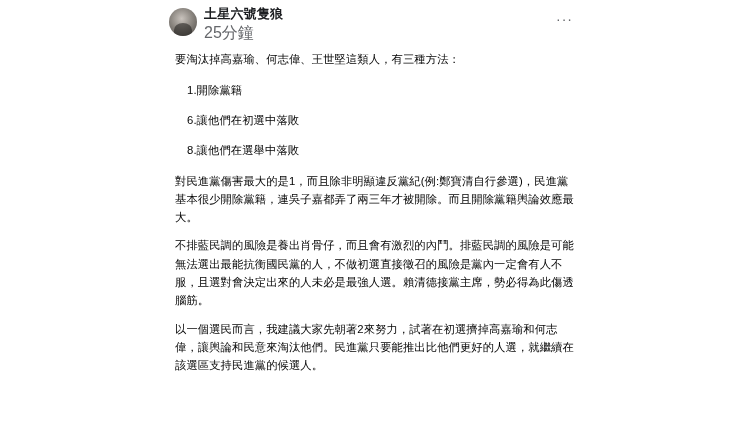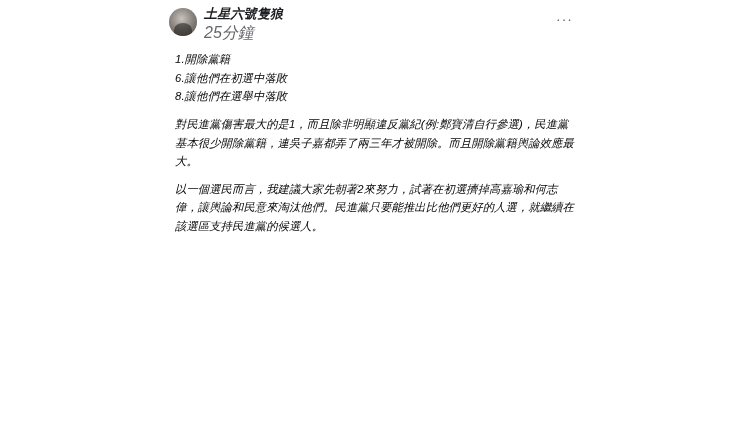--- a/index.html
+++ b/index.html
@@ -10,21 +10,20 @@
     width: 750px;
     height: 422px;
     overflow: hidden;
     font-family: "Liberation Sans", sans-serif;
   }
   .page {
     position: relative;
     width: 750px;
     height: 422px;
     background: #ffffff;
-    font-style: italic;
   }
   .post {
     position: absolute;
     left: 163px;
     top: 0;
     width: 424px;
     height: 422px;
     background: #ffffff;
     overflow: hidden;
   }
@@ -89,21 +88,21 @@
     font-size: 11.3px;
     line-height: 1.62;
     color: #050505;
     letter-spacing: 0.1px;
     word-break: break-all;
   }
   .post-body p {
     margin: 0 0 10px 0;
   }
   .post-body p.listitem {
-    margin: 0;
+    margin: 12px;
   }
   .list-block {
     margin: 0 0 10px 0;
   }
 </style>
 </head>
 <body>
 
 <div class="page">
   <div class="post">
@@ -111,24 +110,26 @@
     <div class="post-header">
       <div class="avatar"></div>
       <div class="header-text">
         <div class="author">土星六號隻狼</div>
         <div class="meta">25分鐘</div>
       </div>
       <div class="more-btn">···</div>
     </div>
 
     <div class="post-body">
+      <p>要淘汰掉高嘉瑜、何志偉、王世堅這類人，有三種方法：</p>
       <div class="list-block">
         <p class="listitem">1.開除黨籍</p>
         <p class="listitem">6.讓他們在初選中落敗</p>
         <p class="listitem">8.讓他們在選舉中落敗</p>
       </div>
       <p>對民進黨傷害最大的是1，而且除非明顯違反黨紀(例:鄭寶清自行參選)，民進黨基本很少開除黨籍，連吳子嘉都弄了兩三年才被開除。而且開除黨籍輿論效應最大。</p>
+      <p>不排藍民調的風險是養出肖骨仔，而且會有激烈的內鬥。排藍民調的風險是可能無法選出最能抗衡國民黨的人，不做初選直接徵召的風險是黨內一定會有人不服，且選對會決定出來的人未必是最強人選。賴清德接黨主席，勢必得為此傷透腦筋。</p>
       <p>以一個選民而言，我建議大家先朝著2來努力，試著在初選擠掉高嘉瑜和何志偉，讓輿論和民意來淘汰他們。民進黨只要能推出比他們更好的人選，就繼續在該選區支持民進黨的候選人。</p>
 
     </div>
 
   </div>
 </div>
 
 </body></html>

